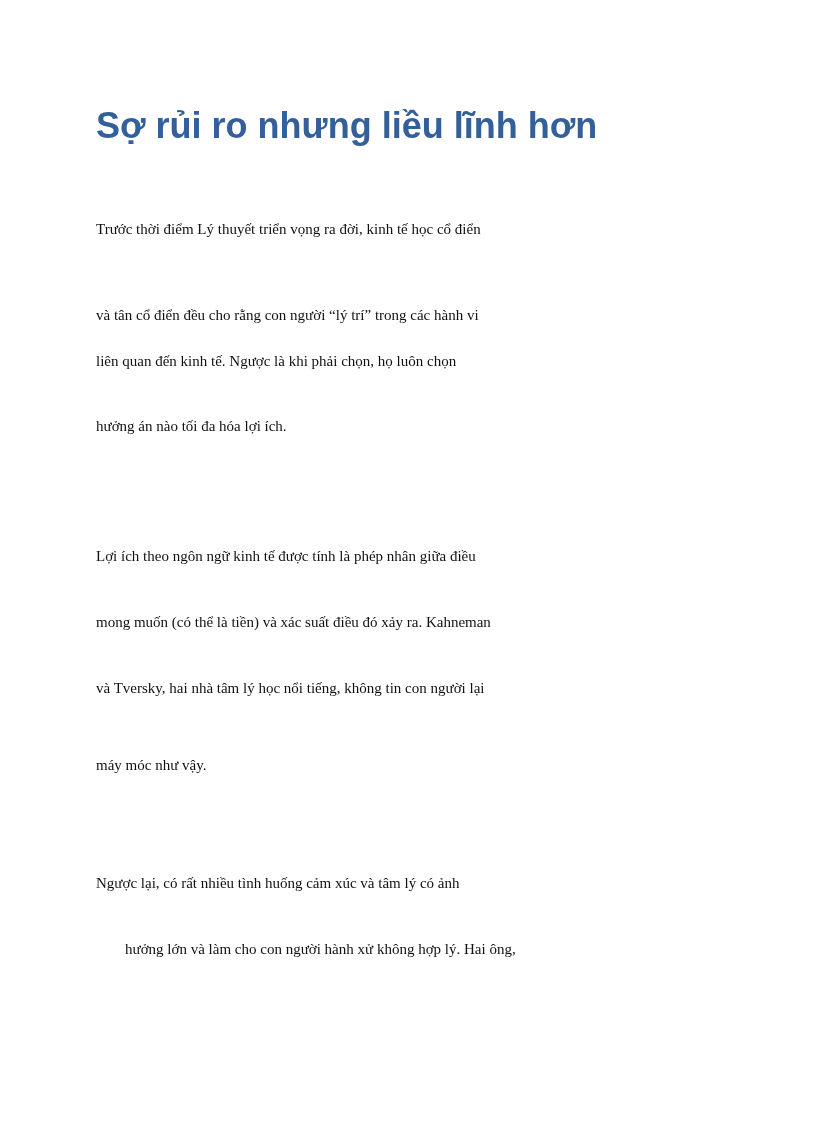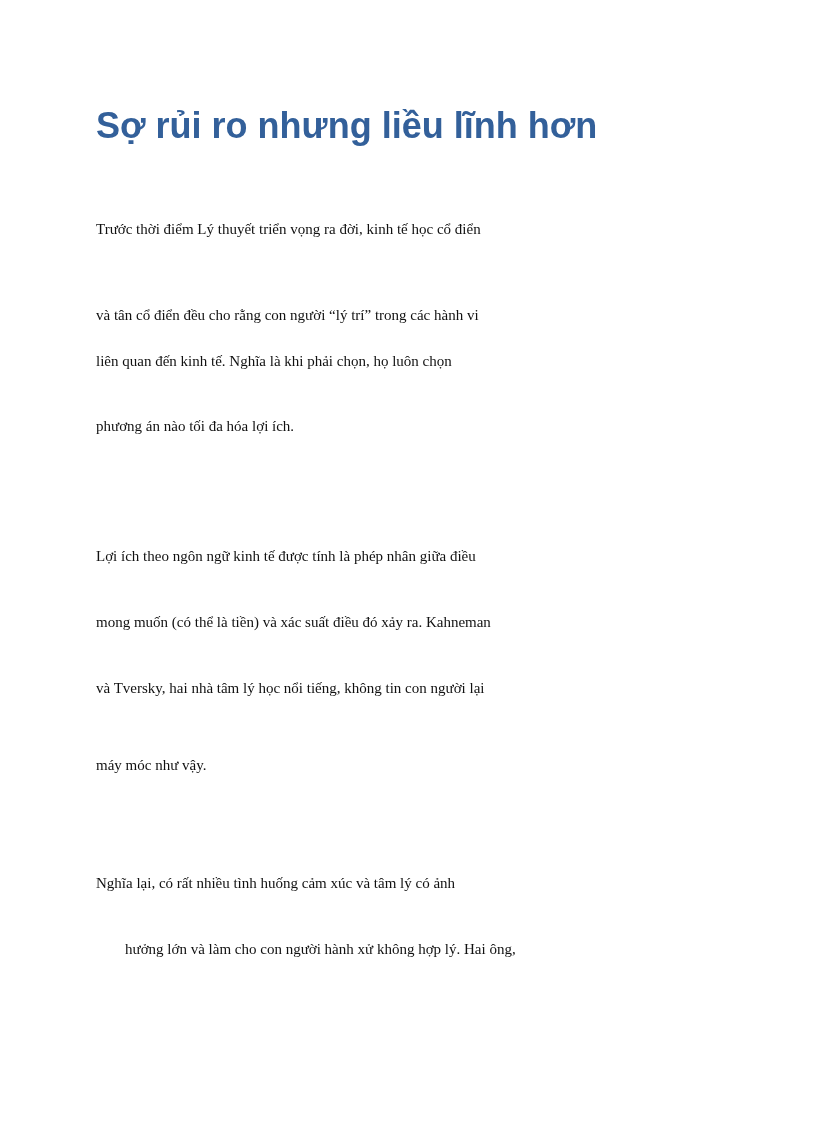--- a/index.html
+++ b/index.html
@@ -47,28 +47,28 @@
   </style>
 </head>
 <body>
 
 <div class="page">
   <h1 class="title">Sợ rủi ro nhưng liều lĩnh hơn</h1>
 
   <div>
     <p class="line" style="top:216px;">Trước thời điểm Lý thuyết triển vọng ra đời, kinh tế học cổ điển</p>
     <p class="line" style="top:282px;margin-top:20px;">và tân cổ điển đều cho rằng con người “lý trí” trong các hành vi</p>
-    <p class="line" style="top:348px;">liên quan đến kinh tế. Nghĩa là khi phải chọn, họ luôn chọn</p>
-    <p class="line" style="top:413px;">phương án nào tối đa hóa lợi ích.</p>
+    <p class="line" style="top:348px;">liên quan đến kinh tế. Ngược là khi phải chọn, họ luôn chọn</p>
+    <p class="line" style="top:413px;">hưởng án nào tối đa hóa lợi ích.</p>
   </div>
 
   <div>
     <p class="line" style="top:543px;">Lợi ích theo ngôn ngữ kinh tế được tính là phép nhân giữa điều</p>
     <p class="line" style="top:609px;text-align:center;">mong muốn (có thể là tiền) và xác suất điều đó xảy ra. Kahneman</p>
     <p class="line" style="top:675px;text-align:right;">và Tversky, hai nhà tâm lý học nổi tiếng, không tin con người lại</p>
     <p class="line" style="top:740px;margin-top:12px;">máy móc như vậy.</p>
   </div>
 
   <div>
-    <p class="line" style="top:870px;">Nghĩa lại, có rất nhiều tình huống cảm xúc và tâm lý có ảnh</p>
+    <p class="line" style="top:870px;">Ngược lại, có rất nhiều tình huống cảm xúc và tâm lý có ảnh</p>
     <p class="line" style="top:936px;margin-left:29px;">hưởng lớn và làm cho con người hành xử không hợp lý. Hai ông,</p>
   </div>
 </div>
 
 </body></html>

